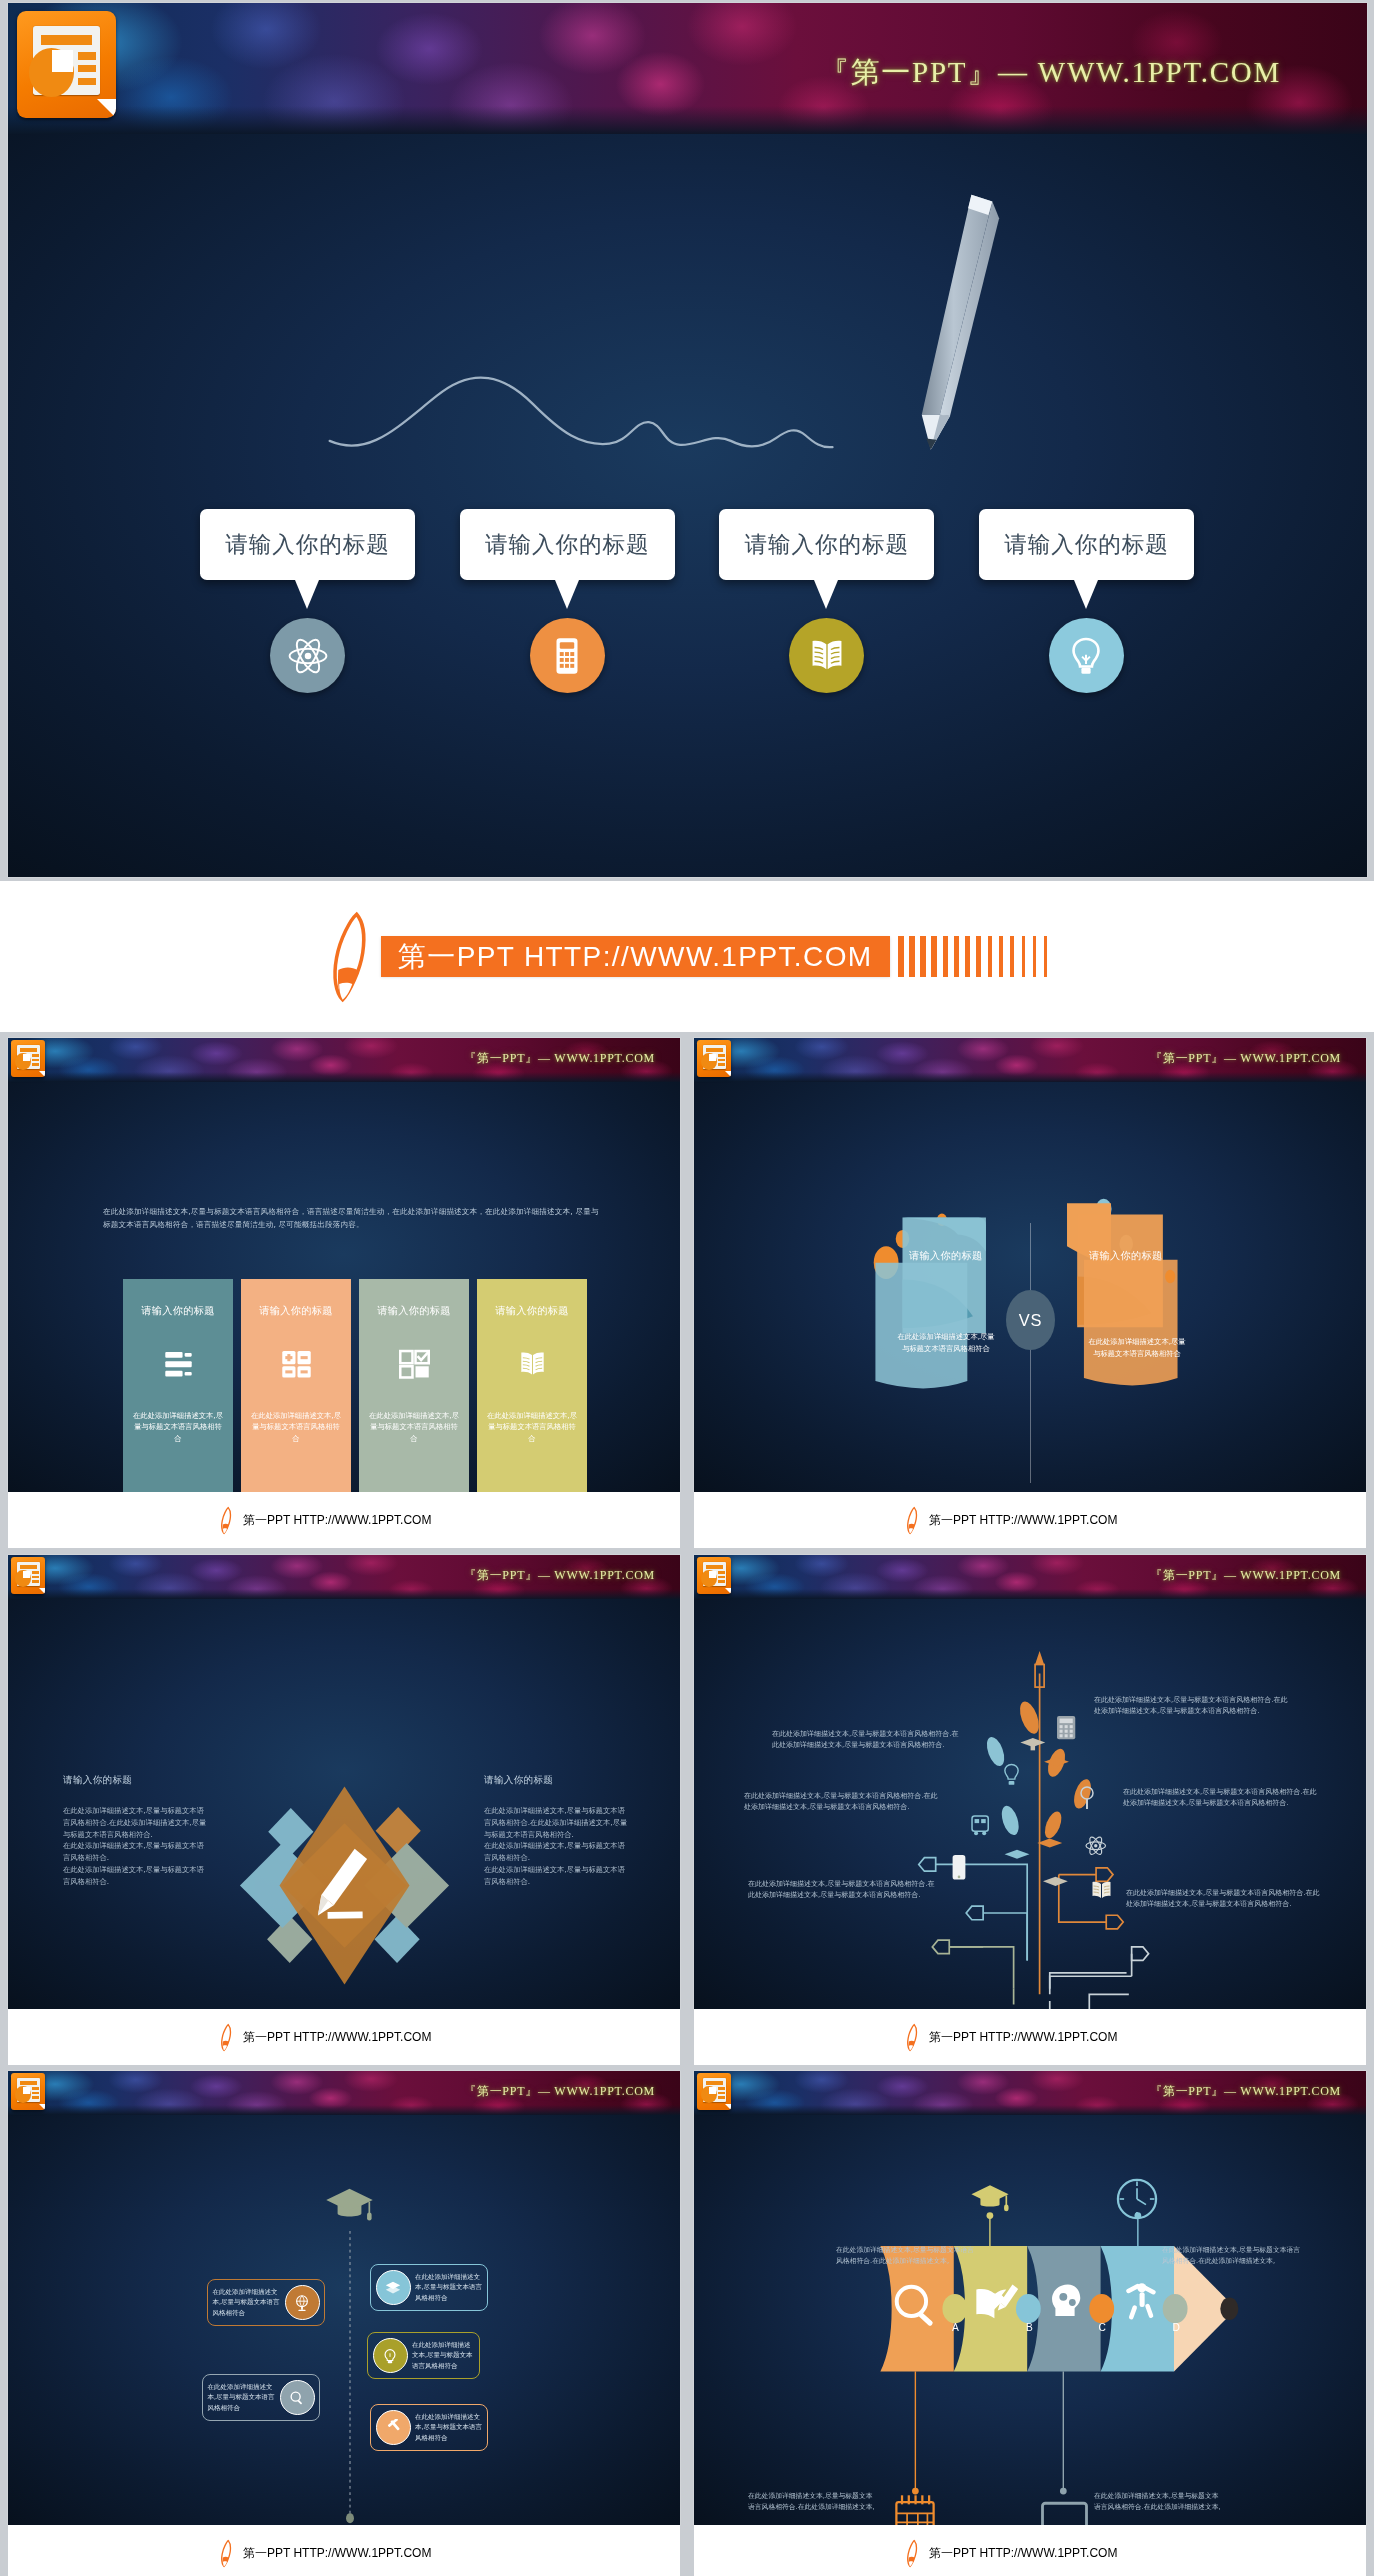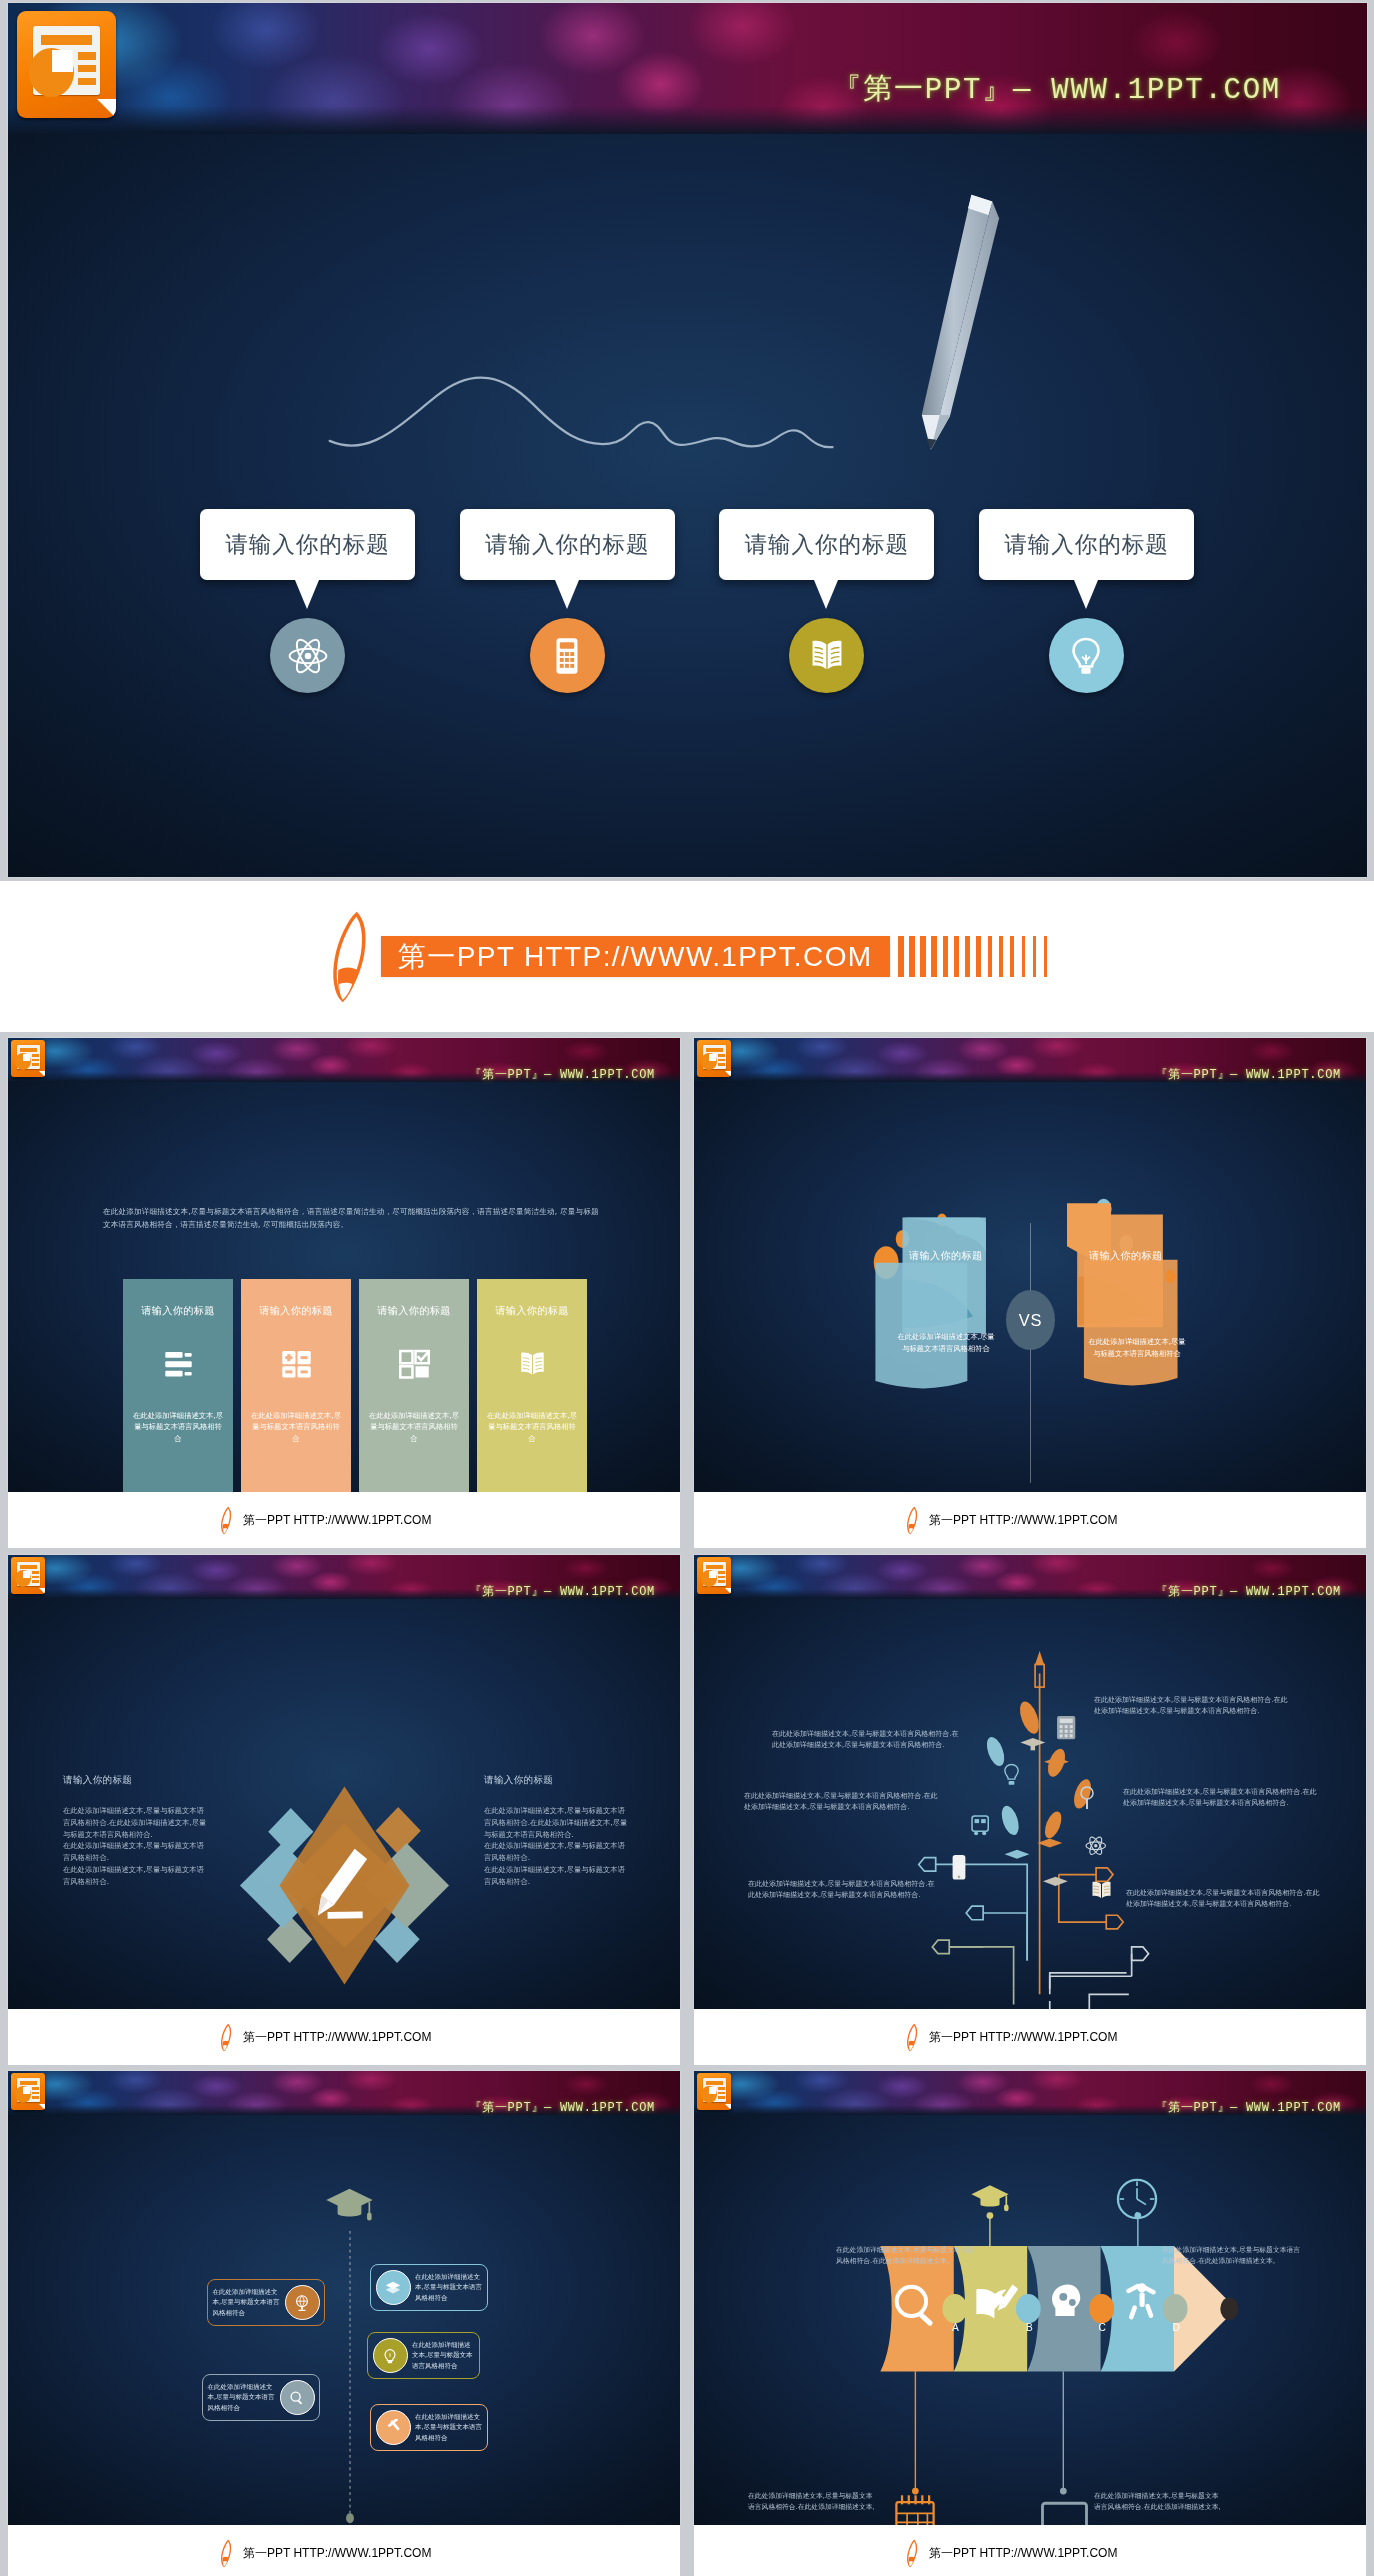--- a/index.html
+++ b/index.html
@@ -30,24 +30,23 @@
       radial-gradient(ellipse 6% 44% at 95% 76%, rgba(235,35,120,.42), transparent 66%),
       linear-gradient(90deg,#0d2b52 0%, #1b2f66 16%, #3a2360 30%, #52164c 44%, #6b0f3c 58%, #5e0a31 74%, #48061f 88%, #3a0418 100%);
   }
   .bokeh::after{
     content:""; position:absolute; left:0; right:0; bottom:0; height:22%;
     background:linear-gradient(180deg, rgba(10,22,38,0) 0%, rgba(10,22,38,.95) 100%);
   }
   .hdr-txt{
     position:absolute; z-index:3;
     color:#e8efa8;
-    font-family:Liberation Mono, monospace;
+    font-family:Liberation Serif, serif;
     letter-spacing:.06em; white-space:nowrap;
     text-shadow:0 0 3.4px rgba(150,200,60,.75), 0 0 8px rgba(120,180,40,.45);
-    margin-top:16px;
   }
   .ppt-ico{ position:absolute; z-index:4; }
   .ppt-ico .body{
     width:100%; height:100%; border-radius:9%;
     background:linear-gradient(160deg,#ff9a1f 0%, #f57c00 55%, #e96a00 100%);
     box-shadow:0 1.1px 3.4px rgba(0,0,0,.55);
     position:relative; overflow:hidden;
   }
   .ppt-ico .page{
     position:absolute; left:16%; top:14%; width:68%; height:64%;
@@ -364,21 +363,21 @@
         <div class="bar" style="left:24%;top:22%;width:52%;height:9%;"></div>
           <div class="circ"></div>
         <div class="bar" style="left:62%;top:38%;width:18%;height:7%;"></div>
         <div class="bar" style="left:62%;top:50%;width:18%;height:7%;"></div>
         <div class="bar" style="left:62%;top:62%;width:18%;height:7%;"></div>
         <div class="fold" style="border-width:0 6.8px 6.8px 0;"></div>
         </div>
     </div>
     <div class="hdr-txt">『第一PPT』— WWW.1PPT.COM</div>
 
-    <div class="t1-lead">在此处添加详细描述文本,尽量与标题文本语言风格相符合，语言描述尽量简洁生动，尽可能概括出段落内容，语言描述尽量简洁生动, 尽量与标题文本语言风格相符合，语言描述尽量简洁生动, 尽可能概括出段落内容。</div>
+    <div class="t1-lead">在此处添加详细描述文本,尽量与标题文本语言风格相符合，语言描述尽量简洁生动，在此处添加详细描述文本，在此处添加详细描述文本, 尽量与标题文本语言风格相符合，语言描述尽量简洁生动, 尽可能概括出段落内容。</div>
 
     <div class="t1-cols">
       <div class="t1-col" style="background:#5d8e95">
         <div class="ct">请输入你的标题</div>
         <div class="ci">
           <svg viewBox="0 0 64 60">
               <rect x="6" y="6" width="34" height="11" rx="2"></rect>
               <rect x="44" y="8" width="14" height="7" rx="2"></rect>
               <rect x="6" y="24" width="52" height="12" rx="2"></rect>
               <rect x="6" y="43" width="34" height="11" rx="2"></rect>

